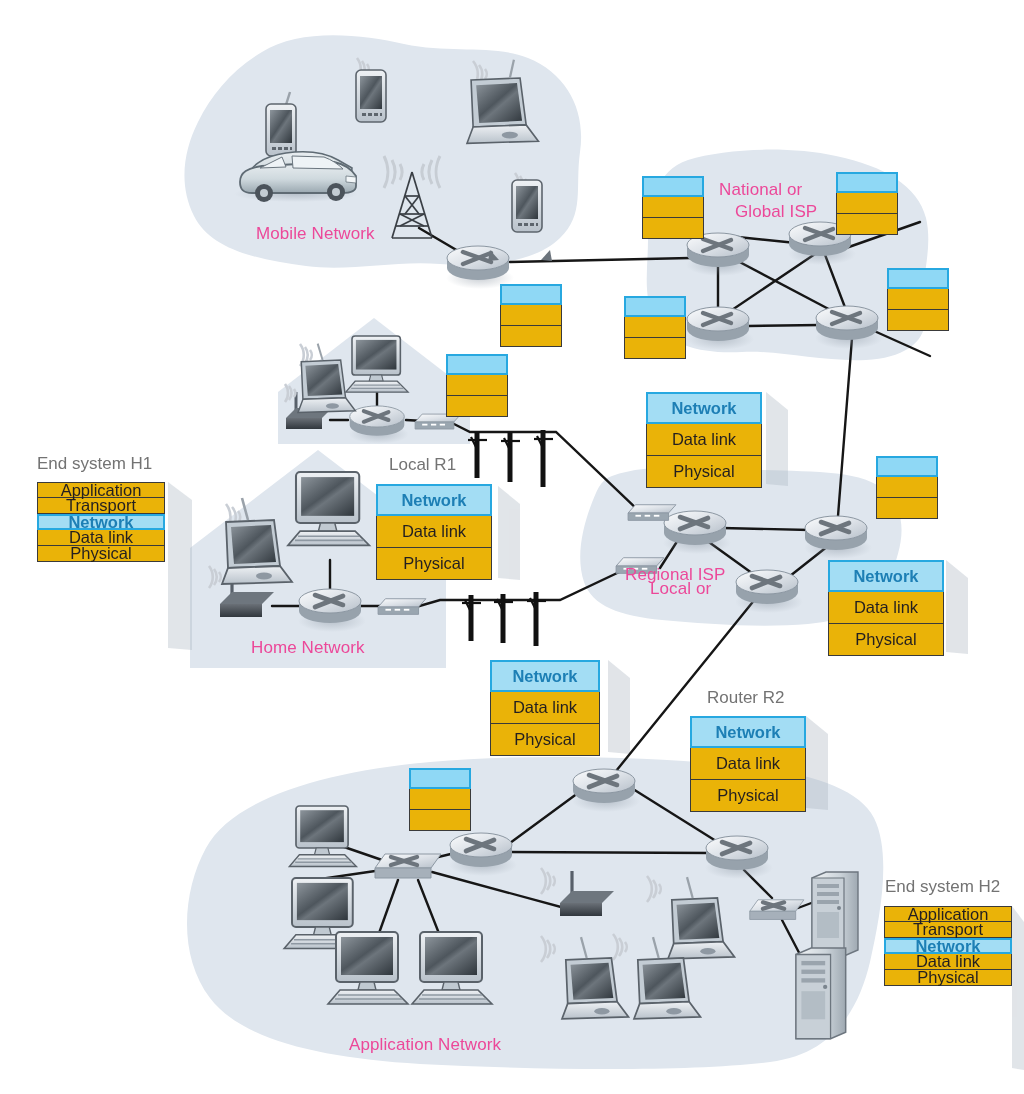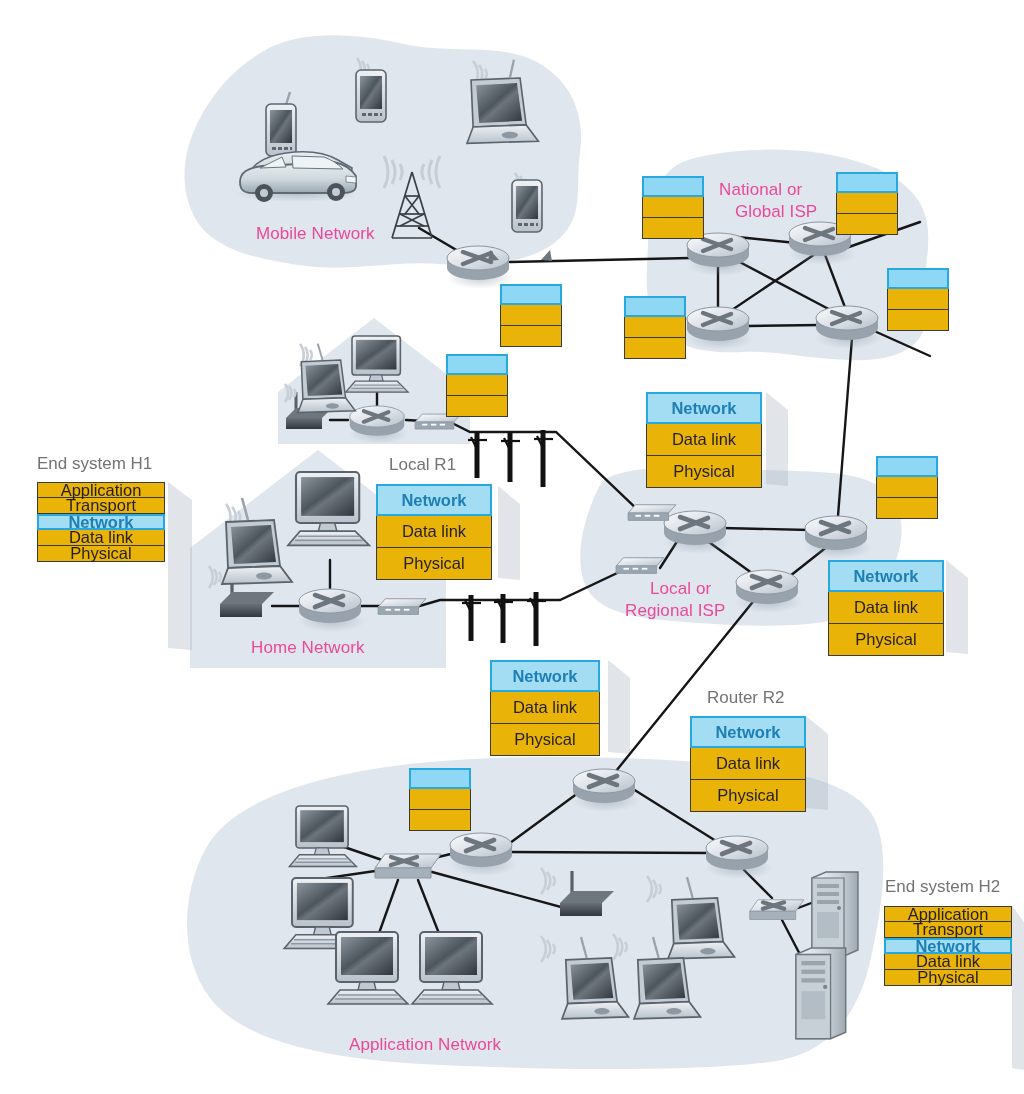--- a/index.html
+++ b/index.html
@@ -667,21 +667,21 @@
       </g>
     </g>
   </svg>
 
   <div class="region-label" style="left:256px;top:224px;">Mobile Network</div>
 
   <div class="region-label" style="left:719px;top:180px;text-align:center;">National or</div>
   <div class="region-label" style="left:722px;top:202px;text-align:center;margin-left:13px;">Global ISP</div>
 
   <div class="region-label" style="left:650px;top:579px;text-align:right;">Local or</div>
-  <div class="region-label" style="left:625px;top:601px;">Regional ISP</div>
+  <div class="region-label" style="left:625px;top:565px;">Regional ISP</div>
 
   <div class="region-label" style="left:251px;top:638px;">Home Network</div>
 
   <div class="region-label" style="left:349px;top:1035px;">Application Network</div>
 
   <div class="plain-label" style="left:37px;top:454px;">End system H1</div>
   <div class="plain-label" style="left:389px;top:455px;">Local R1</div>
   <div class="plain-label" style="left:707px;top:688px;">Router R2</div>
   <div class="plain-label" style="left:885px;top:877px;text-align:right;">End system H2</div>
 

